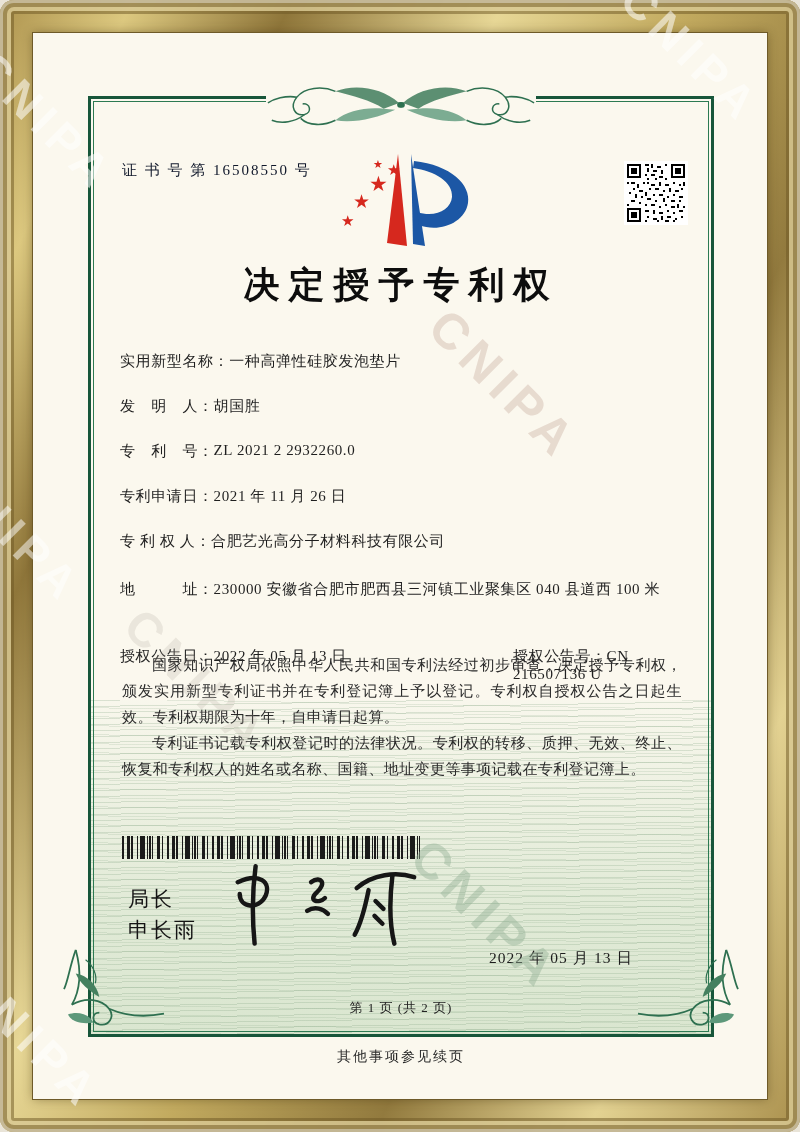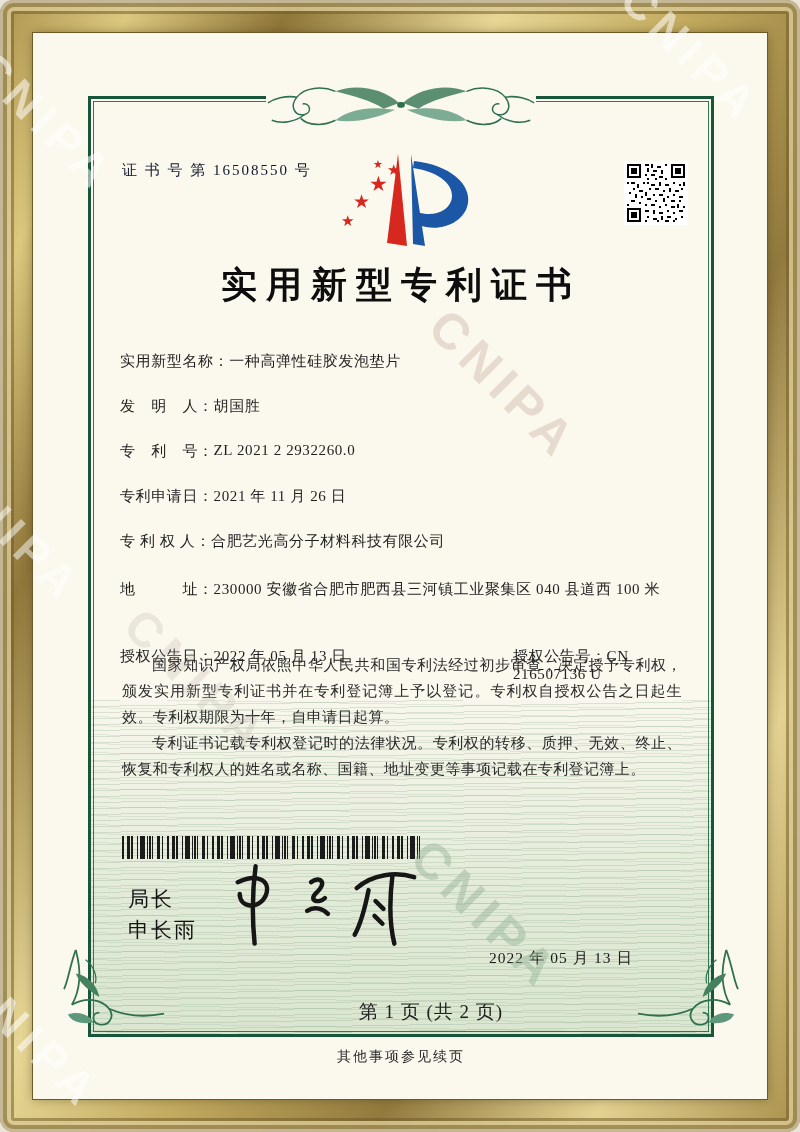--- a/index.html
+++ b/index.html
@@ -62,21 +62,21 @@
     background-image:
       repeating-linear-gradient(90deg,#1b1b1b 0 1px,transparent 1px 5px),
       repeating-linear-gradient(90deg,#1b1b1b 0 2px,transparent 2px 9px),
       repeating-linear-gradient(90deg,transparent 0 6px,#1b1b1b 6px 8px,transparent 8px 15px);
   }
   .signer { position:absolute; left:128px; top:884px; font-size:21px; line-height:31px; color:#141414; letter-spacing:2px; }
   .signature { position:absolute; left:212px; top:856px; width:218px; height:90px; }
   .issue-date { position:absolute; left:455px; top:948px; width:212px; text-align:center;
                 font-size:15.5px; color:#1c1c1c; letter-spacing:1px; }
   .page-info { position:absolute; left:88px; top:999px; width:626px; text-align:center;
-               font-size:19px; color:#222; letter-spacing:1px;padding-left:30px; }
+               font-size:13px; color:#222; letter-spacing:1px; }
   .footer-note { position:absolute; left:88px; top:1048px; width:626px; text-align:center;
                  font-size:14px; color:#2a2a2a; letter-spacing:2px; }
   
   .wm { position:absolute; font-family:"Liberation Sans","DejaVu Sans",sans-serif;
         font-weight:700; letter-spacing:7px; transform-origin:0 0; transform:rotate(45deg);
         pointer-events:none; white-space:nowrap; }
   .wm1 { left:2px;   top:40px;  font-size:46px; color:rgba(255,255,255,.55); }
   .wm2 { left:648px; top:-28px; font-size:46px; color:rgba(255,255,255,.55); }
   .wm3 { left:458px; top:298px; font-size:50px; color:rgba(199,170,158,.38); }
   .wm4 { left:-30px; top:452px; font-size:46px; color:rgba(255,255,255,.5); }
@@ -151,21 +151,21 @@
         <rect width="7" height="7" fill="#000"></rect>
         <rect x="1" y="1" width="5" height="5" fill="#fff"></rect>
         <rect x="2" y="2" width="3" height="3" fill="#000"></rect>
       </g>
     <use href="#fp" x="22"></use>
     <use href="#fp" y="22"></use>
     <path fill="#000" d="M9 0h2v1h-2zM12 0h1v2h-1zM15 1h2v1h-2zM19 0h1v1h-1zM10 2h1v2h-1zM13 3h2v1h-2zM17 3h1v2h-1zM9 5h1v1h-1zM12 5h2v1h-2zM16 6h2v1h-2zM10 7h1v1h-1zM14 7h1v1h-1zM19 7h1v1h-1zM0 9h1v1h-1zM2 9h2v1h-2zM5 10h1v2h-1zM8 9h1v1h-1zM3 12h1v1h-1zM6 13h2v1h-2zM1 14h1v1h-1zM4 15h1v2h-1zM7 16h1v1h-1zM2 18h2v1h-2zM6 19h1v1h-1zM0 20h1v1h-1zM10 9h1v1h-1zM12 10h2v1h-2zM16 9h1v2h-1zM19 10h2v1h-2zM23 9h1v1h-1zM26 10h1v1h-1zM28 9h1v2h-1zM11 12h1v1h-1zM14 12h2v1h-2zM18 13h1v1h-1zM21 12h1v2h-1zM24 13h2v1h-2zM27 12h1v1h-1zM9 14h1v2h-1zM13 15h1v1h-1zM16 15h2v1h-2zM20 16h1v1h-1zM23 15h1v1h-1zM26 16h2v1h-2zM10 17h2v1h-2zM14 18h1v1h-1zM18 17h1v2h-1zM22 18h2v1h-2zM26 18h1v1h-1zM9 20h1v1h-1zM12 20h2v1h-2zM16 21h1v1h-1zM19 20h1v1h-1zM22 21h2v1h-2zM25 20h1v2h-1zM28 21h1v1h-1zM9 23h2v1h-2zM13 23h1v2h-1zM16 24h2v1h-2zM20 23h1v1h-1zM23 24h1v1h-1zM26 23h2v1h-2zM10 26h1v1h-1zM13 27h2v1h-2zM17 26h1v2h-1zM20 26h2v1h-2zM24 27h1v1h-1zM27 26h1v1h-1zM9 28h1v1h-1zM15 28h1v1h-1zM19 28h2v1h-2zM23 28h1v1h-1z"></path>
   </svg>
 </div>
 
-<div class="title">实用新型专利证书</div>
+<div class="title">决定授予专利权</div>
 
 <div class="fields">
   <div class="field-row">
     <span class="f-label">实用新型名称：</span>
     <span class="f-value">一种高弹性硅胶发泡垫片</span>
   </div>
   <div class="field-row">
     <span class="f-label">发　明　人：</span>
     <span class="f-value">胡国胜</span>
   </div>

